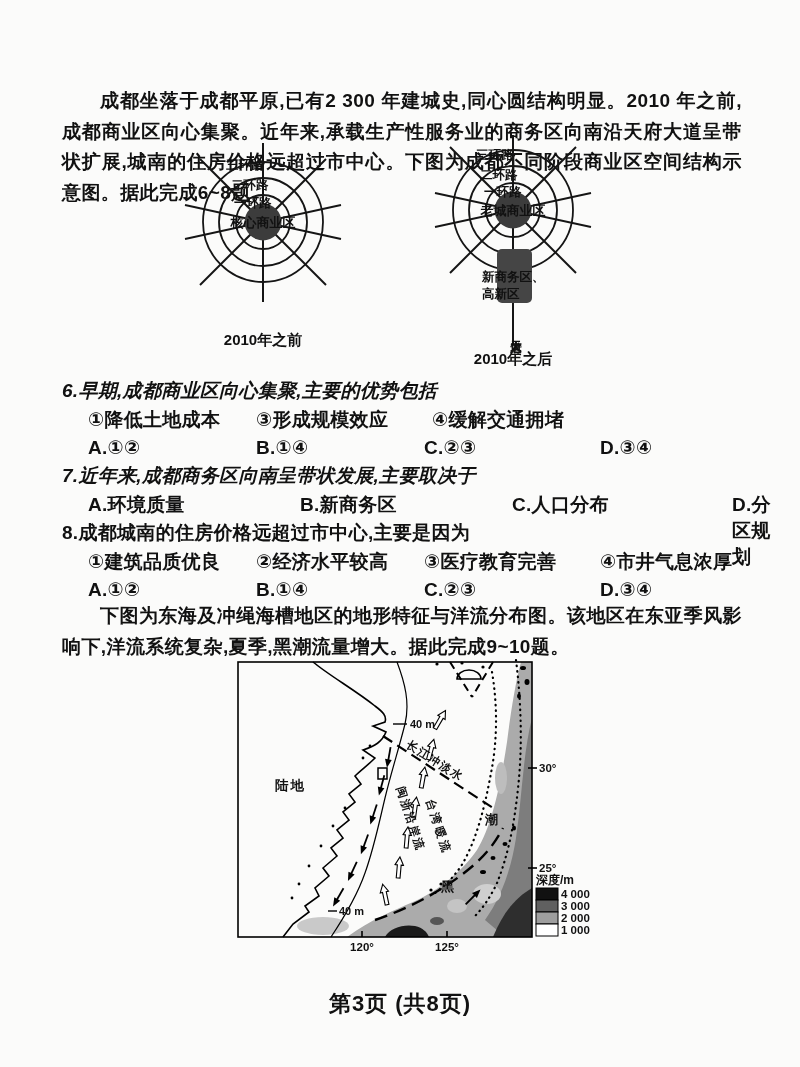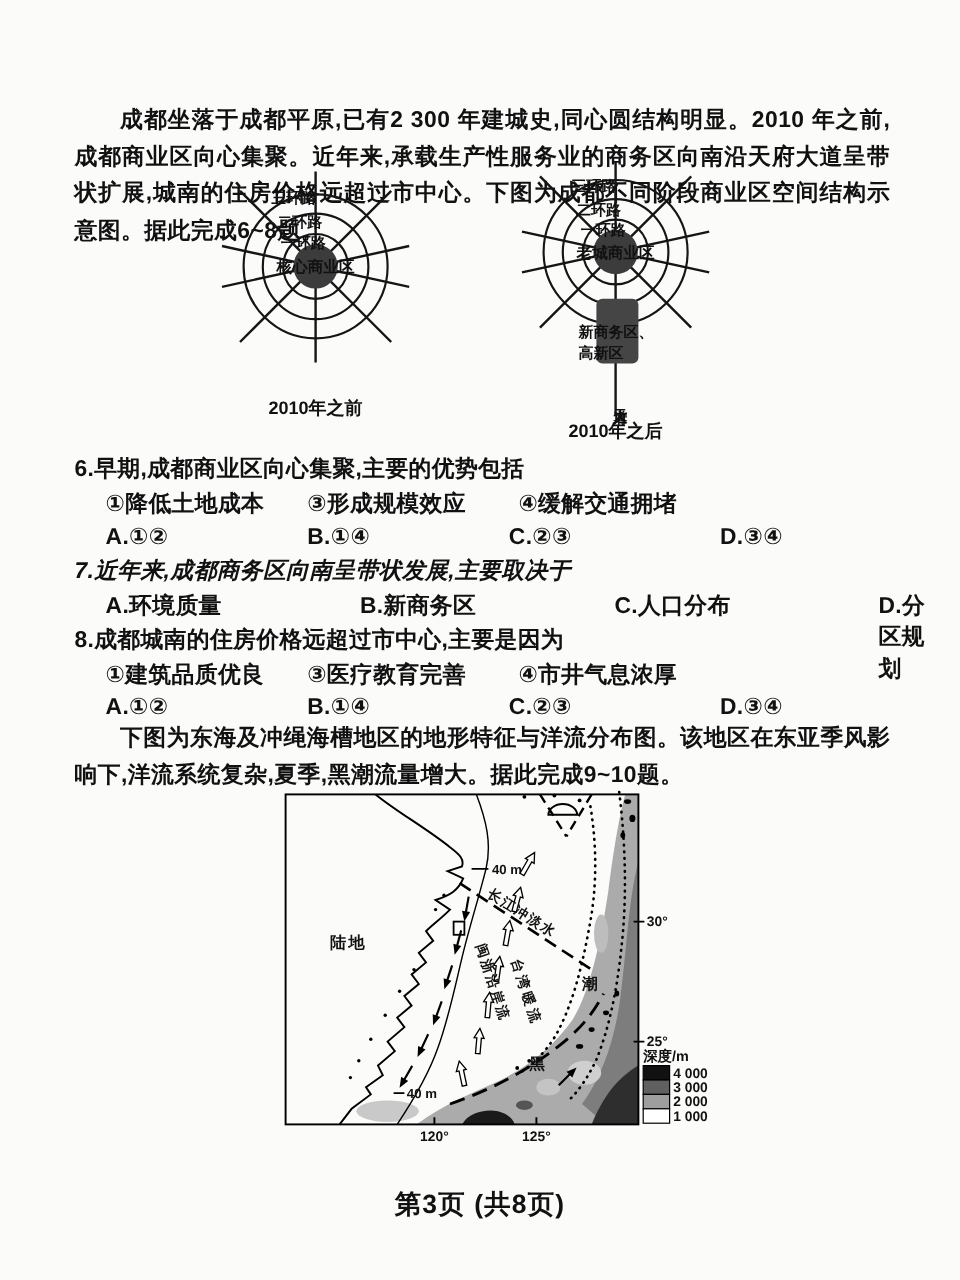--- a/index.html
+++ b/index.html
@@ -73,21 +73,21 @@
   <text x="66" y="26" font-size="12.5">三环路</text>
   <text x="70" y="46" font-size="12.5">二环路</text>
   <text x="74" y="63" font-size="12.5">一环路</text>
   <text x="103" y="82" font-size="13" text-anchor="middle">老城商业区</text>
   <text x="72" y="148" font-size="12.5">新商务区、</text>
   <text x="72" y="165" font-size="12.5">高新区</text>
   <text x="103" y="231" font-size="15" text-anchor="middle">2010年之后</text>
 </svg>
 <div id="tianfu-road">天府大道</div>
 
-<div class="qstem" style="top:378px;">6.早期,成都商业区向心集聚,主要的优势包括</div>
+<div class="qstem" style="top:378px;font-style:italic;">6.早期,成都商业区向心集聚,主要的优势包括</div>
 <div class="qrow" style="top:407px;">
   <span class="c1">①降低土地成本</span>
   <span class="c3">③形成规模效应</span>
   <span class="c4">④缓解交通拥堵</span>
 </div>
 <div class="qrow" style="top:436px;">
   <span class="c1">A.①②</span>
   <span class="c2">B.①④</span>
   <span class="c3">C.②③</span>
   <span class="c4">D.③④</span>
@@ -97,20 +97,21 @@
 <div class="qrow" style="top:492px;gap:44px;">
   <span class="c1">A.环境质量</span>
   <span class="c2">B.新商务区</span>
   <span class="c3">C.人口分布</span>
   <span class="c4">D.分区规划</span>
 </div>
 
 <div class="qstem" style="top:520px;">8.成都城南的住房价格远超过市中心,主要是因为</div>
 <div class="qrow" style="top:549px;">
   <span class="c1">①建筑品质优良</span>
+  <span class="c2">②经济水平较高</span>
   <span class="c3">③医疗教育完善</span>
   <span class="c4">④市井气息浓厚</span>
 </div>
 <div class="qrow" style="top:578px;">
   <span class="c1">A.①②</span>
   <span class="c2">B.①④</span>
   <span class="c3">C.②③</span>
   <span class="c4">D.③④</span>
 </div>
 

